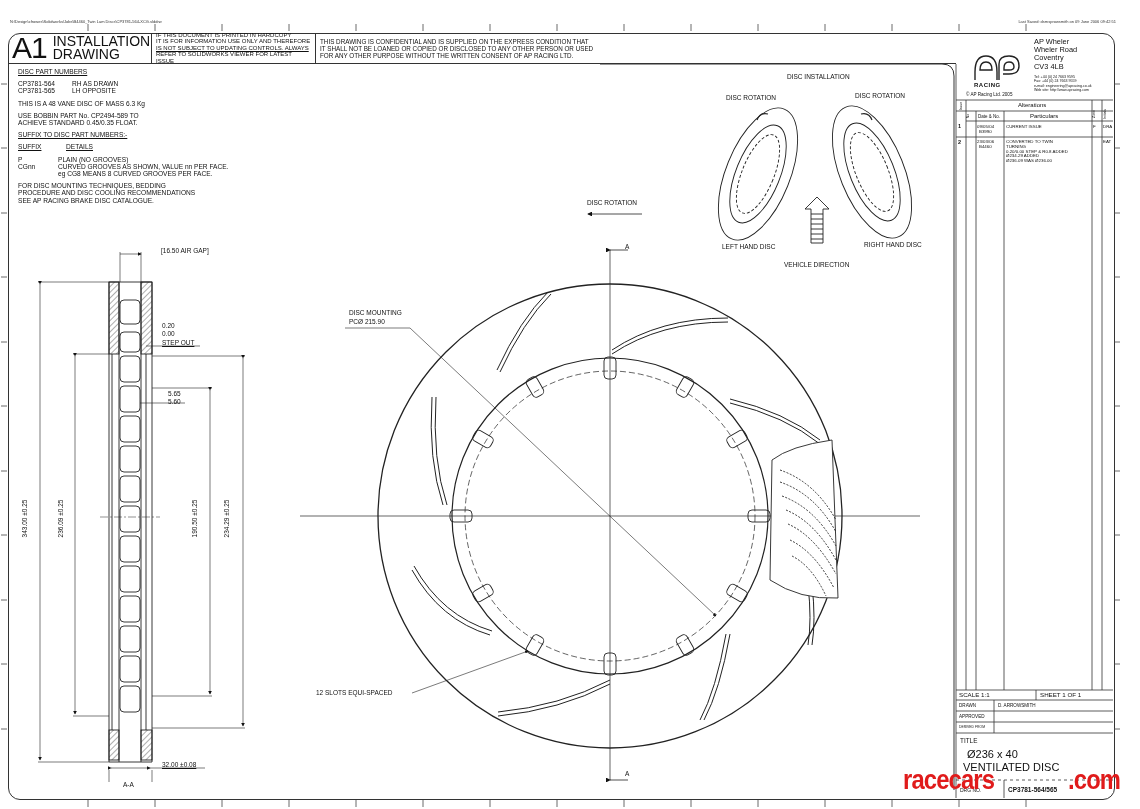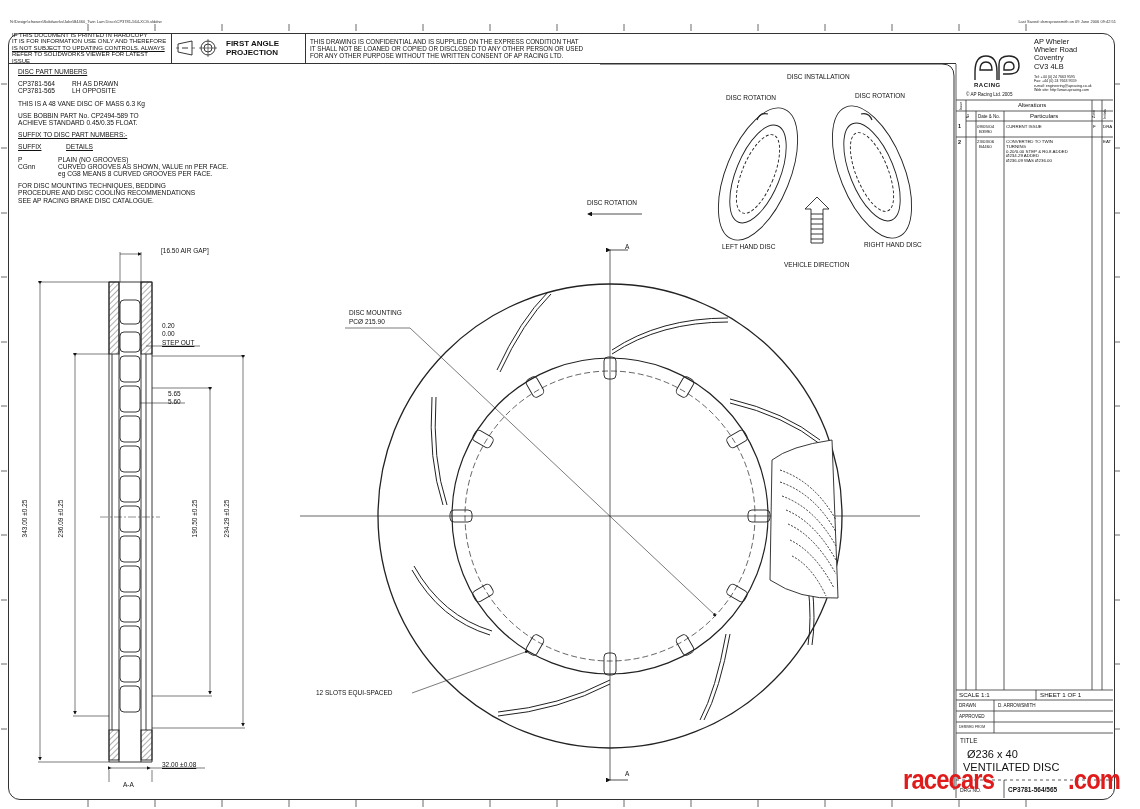--- a/index.html
+++ b/index.html
@@ -24,43 +24,34 @@
 </style>
 </head>
 <body>
 
 <div class="abs tiny" style="left:10px;top:19px;">N:\Design\cfrowes\Solidworks\Jobs\B4460_Twin Lam Discs\CP3781-564-XCG.slddrw</div>
 <div class="abs tiny" style="right:24px;top:19px;">Last Saved: dsmsprowsmith on 09 June 2006 09:42:51</div>
 
 <div class="frame"></div>
 
 <div class="hdr">
+  <div class="hdr-cell" style="width:135px;">
+    <span class="a1">A1</span>
+    <span class="inst">
+      <span>INSTALLATION</span><br>
+      <span>DRAWING</span>
+    </span>
+  </div>
   <div class="hdr-cell" style="width:155px;">
     <div class="note">
       <div>IF THIS DOCUMENT IS PRINTED IN HARDCOPY</div>
       <div>IT IS FOR INFORMATION USE ONLY AND THEREFORE</div>
       <div style="text-decoration:underline">IS NOT SUBJECT TO UPDATING CONTROLS. ALWAYS</div>
       <div>REFER TO SOLIDWORKS VIEWER FOR LATEST ISSUE</div>
     </div>
-  </div>
-  <div class="hdr-cell" style="width:125px;">
-    <svg width="44" height="20">
-      <path d="M2 6 L16 3 L16 17 L2 14 Z" fill="none" stroke="#222" stroke-width="0.9"></path>
-      <line x1="6" y1="10" x2="12" y2="10" stroke="#222" stroke-width="0.9"></line>
-      <line x1="0" y1="10" x2="3" y2="10" stroke="#222" stroke-width="0.6"></line>
-      <line x1="16" y1="10" x2="19" y2="10" stroke="#222" stroke-width="0.6"></line>
-      <circle cx="32" cy="10" r="7" fill="none" stroke="#222" stroke-width="0.9"></circle>
-      <circle cx="32" cy="10" r="4" fill="none" stroke="#222" stroke-width="0.9"></circle>
-      <line x1="23" y1="10" x2="41" y2="10" stroke="#222" stroke-width="0.6"></line>
-      <line x1="32" y1="1" x2="32" y2="19" stroke="#222" stroke-width="0.6"></line>
-    </svg>
-    <span class="fap">
-      <span>FIRST ANGLE</span><br>
-      <span>PROJECTION</span>
-    </span>
   </div>
   <div class="hdr-cell" style="border-right:none;padding-left:4px;">
     <div class="note" style="font-size:6.3px;line-height:7px;">
       <div>THIS DRAWING IS CONFIDENTIAL AND IS SUPPLIED ON THE EXPRESS CONDITION THAT</div>
       <div>IT SHALL NOT BE LOANED OR COPIED OR DISCLOSED TO ANY OTHER PERSON OR USED</div>
       <div>FOR ANY OTHER PURPOSE WITHOUT THE WRITTEN CONSENT OF AP RACING LTD.</div>
     </div>
   </div>
 </div>
 <div class="abs" style="left:8px;top:63px;width:948px;height:1px;background:#333;"></div>

